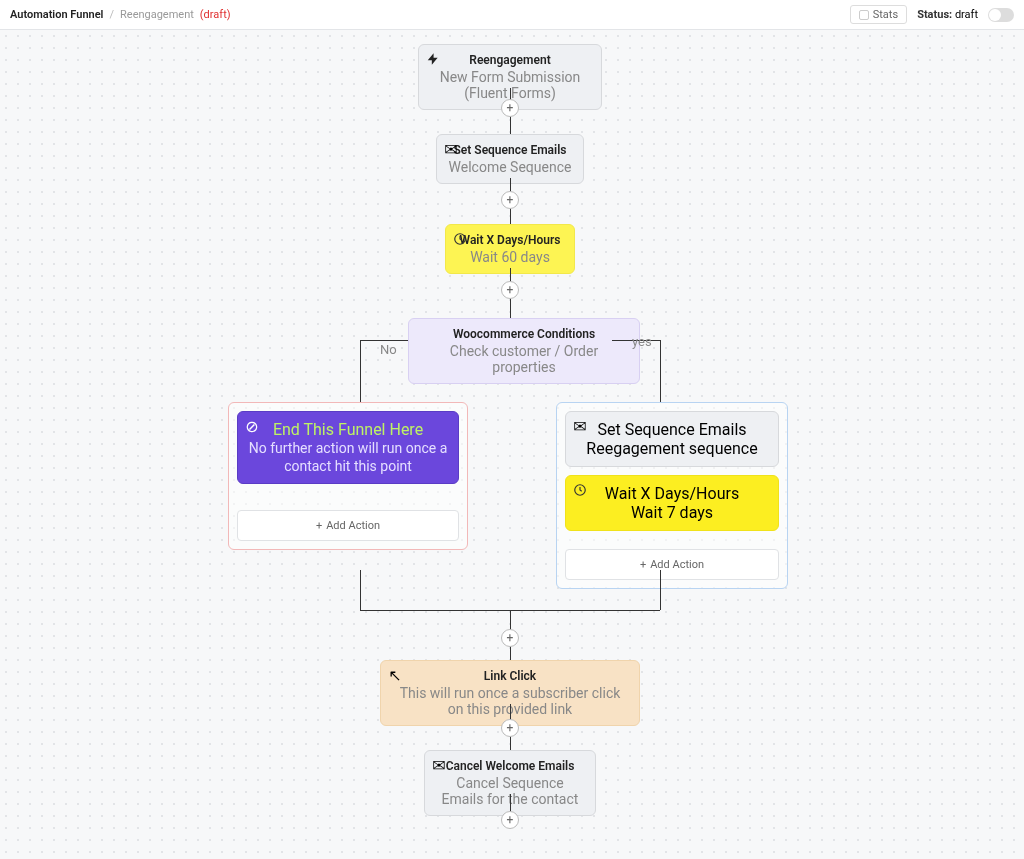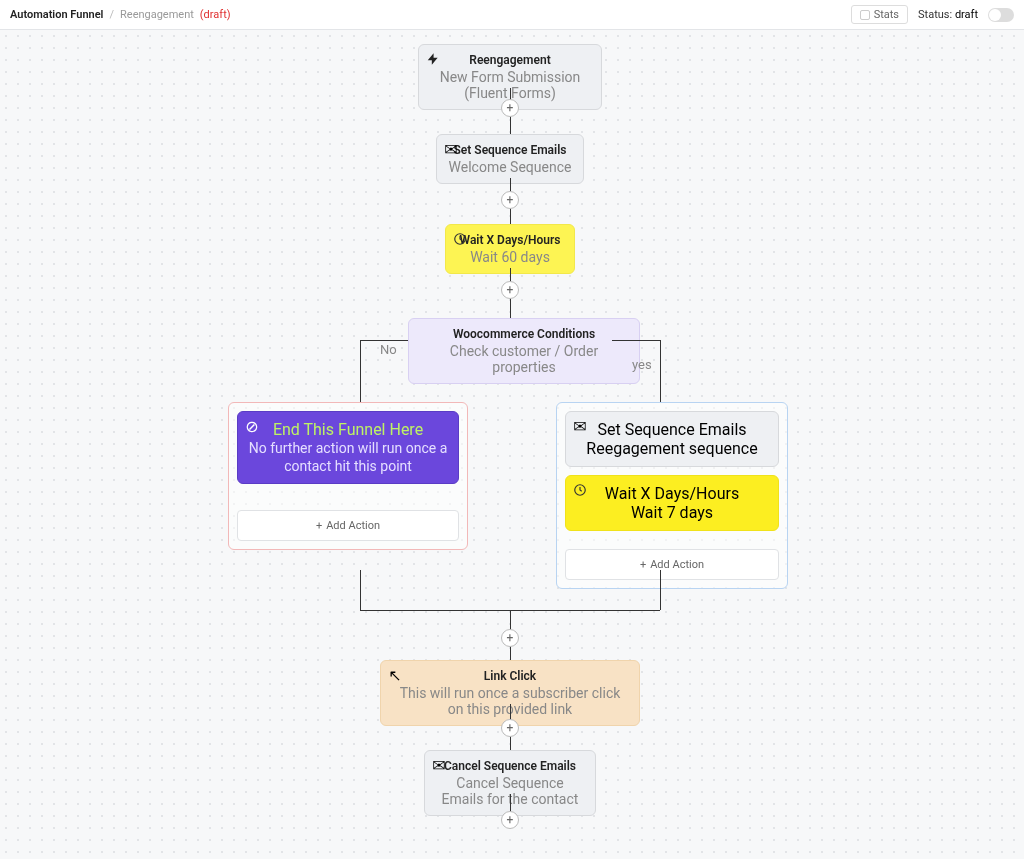--- a/index.html
+++ b/index.html
@@ -6,21 +6,21 @@
 body{background:#f7f8f9;width:1024px;height:859px;overflow:hidden;position:relative}
 .header{height:30px;background:#fff;border-bottom:1px solid #e3e5e8;display:flex;align-items:center;justify-content:space-between;padding:0 10px;font-size:11px}
 .breadcrumb{display:flex;align-items:center;gap:6px;color:#333}
 .breadcrumb .root{font-weight:600;color:#222}
 .breadcrumb .sep{color:#bbb}
 .breadcrumb .name{color:#999}
 .breadcrumb .draft{color:#e03030}
 .header-right{display:flex;align-items:center;gap:10px}
 .stats-btn{border:1px solid #ddd;background:#fff;border-radius:3px;padding:2px 8px;display:flex;align-items:center;gap:4px;color:#666;font-size:11px;cursor:pointer}
 .stats-btn .chk{width:10px;height:10px;border:1px solid #ccc;border-radius:2px}
-.status-label{color:#333;font-weight:400}
+.status-label{color:#333;font-weight:700}
 .toggle{width:26px;height:14px;background:#ddd;border-radius:7px;position:relative;cursor:pointer}
 .toggle::after{content:"";position:absolute;width:12px;height:12px;background:#fff;border-radius:50%;top:1px;left:1px}
 .canvas{position:absolute;top:30px;left:0;right:0;bottom:0;background:
   radial-gradient(circle,#e2e4e7 1px,transparent 1px) 0 0/12px 12px}
 .node{position:absolute;background:#eef0f3;border:1px solid #d7d9dc;border-radius:6px;text-align:center;padding:8px 10px}
 .node .title{font-size:12px;font-weight:600;color:#222}
 .node .sub{font-size:14px;color:#888;margin-top:2px}
 .icon{position:absolute;left:6px;top:6px;width:16px;height:16px;display:flex;align-items:center;justify-content:center}
 .wait{background:#fdf453;border-color:#f2e84a}
 .cond{background:#ede9fb;border-color:#d8d0f2}
@@ -106,21 +106,21 @@
     <div class="title">Woocommerce Conditions</div>
     <div class="sub">Check customer / Order properties</div>
   </div>
 
   <div class="line h" style="left:360px;top:310px;width:48px"></div>
   <div class="line v" style="left:360px;top:310px;height:62px"></div>
   <div class="label" style="left:380px;top:312px">No</div>
 
   <div class="line h" style="left:612px;top:310px;width:48px"></div>
   <div class="line v" style="left:660px;top:310px;height:62px"></div>
-  <div class="label" style="left:632px;top:327px">yes</div>
+  <div class="label" style="left:632px;top:304px">yes</div>
 
   <div class="branch-box branch-no" style="left:228px;top:372px;width:240px">
     <div class="inner-node purple">
       <span class="icon" style="color:#fff">⊘</span>
       <div class="title">End This Funnel Here</div>
       <div class="sub">No further action will run once a contact hit this point</div>
     </div>
     <div style="height:18px"></div>
     <div class="add-action">
       <span>+</span>
@@ -160,19 +160,19 @@
   <div class="node link" style="left:380px;top:630px;width:260px">
     <span class="icon">↖</span>
     <div class="title">Link Click</div>
     <div class="sub">This will run once a subscriber click on this provided link</div>
   </div>
   <div class="line v" style="left:510px;top:674px;height:46px"></div>
   <div class="plus" style="left:510px;top:698px">+</div>
 
   <div class="node" style="left:424px;top:720px;width:172px">
     <span class="icon">✉</span>
-    <div class="title">Cancel Sequence Emails</div>
+    <div class="title">Cancel Welcome Emails</div>
     <div class="sub">Cancel Sequence Emails for the contact</div>
   </div>
   <div class="line v" style="left:510px;top:764px;height:32px"></div>
   <div class="plus" style="left:510px;top:790px">+</div>
 
 </div>
 
 </body></html>

